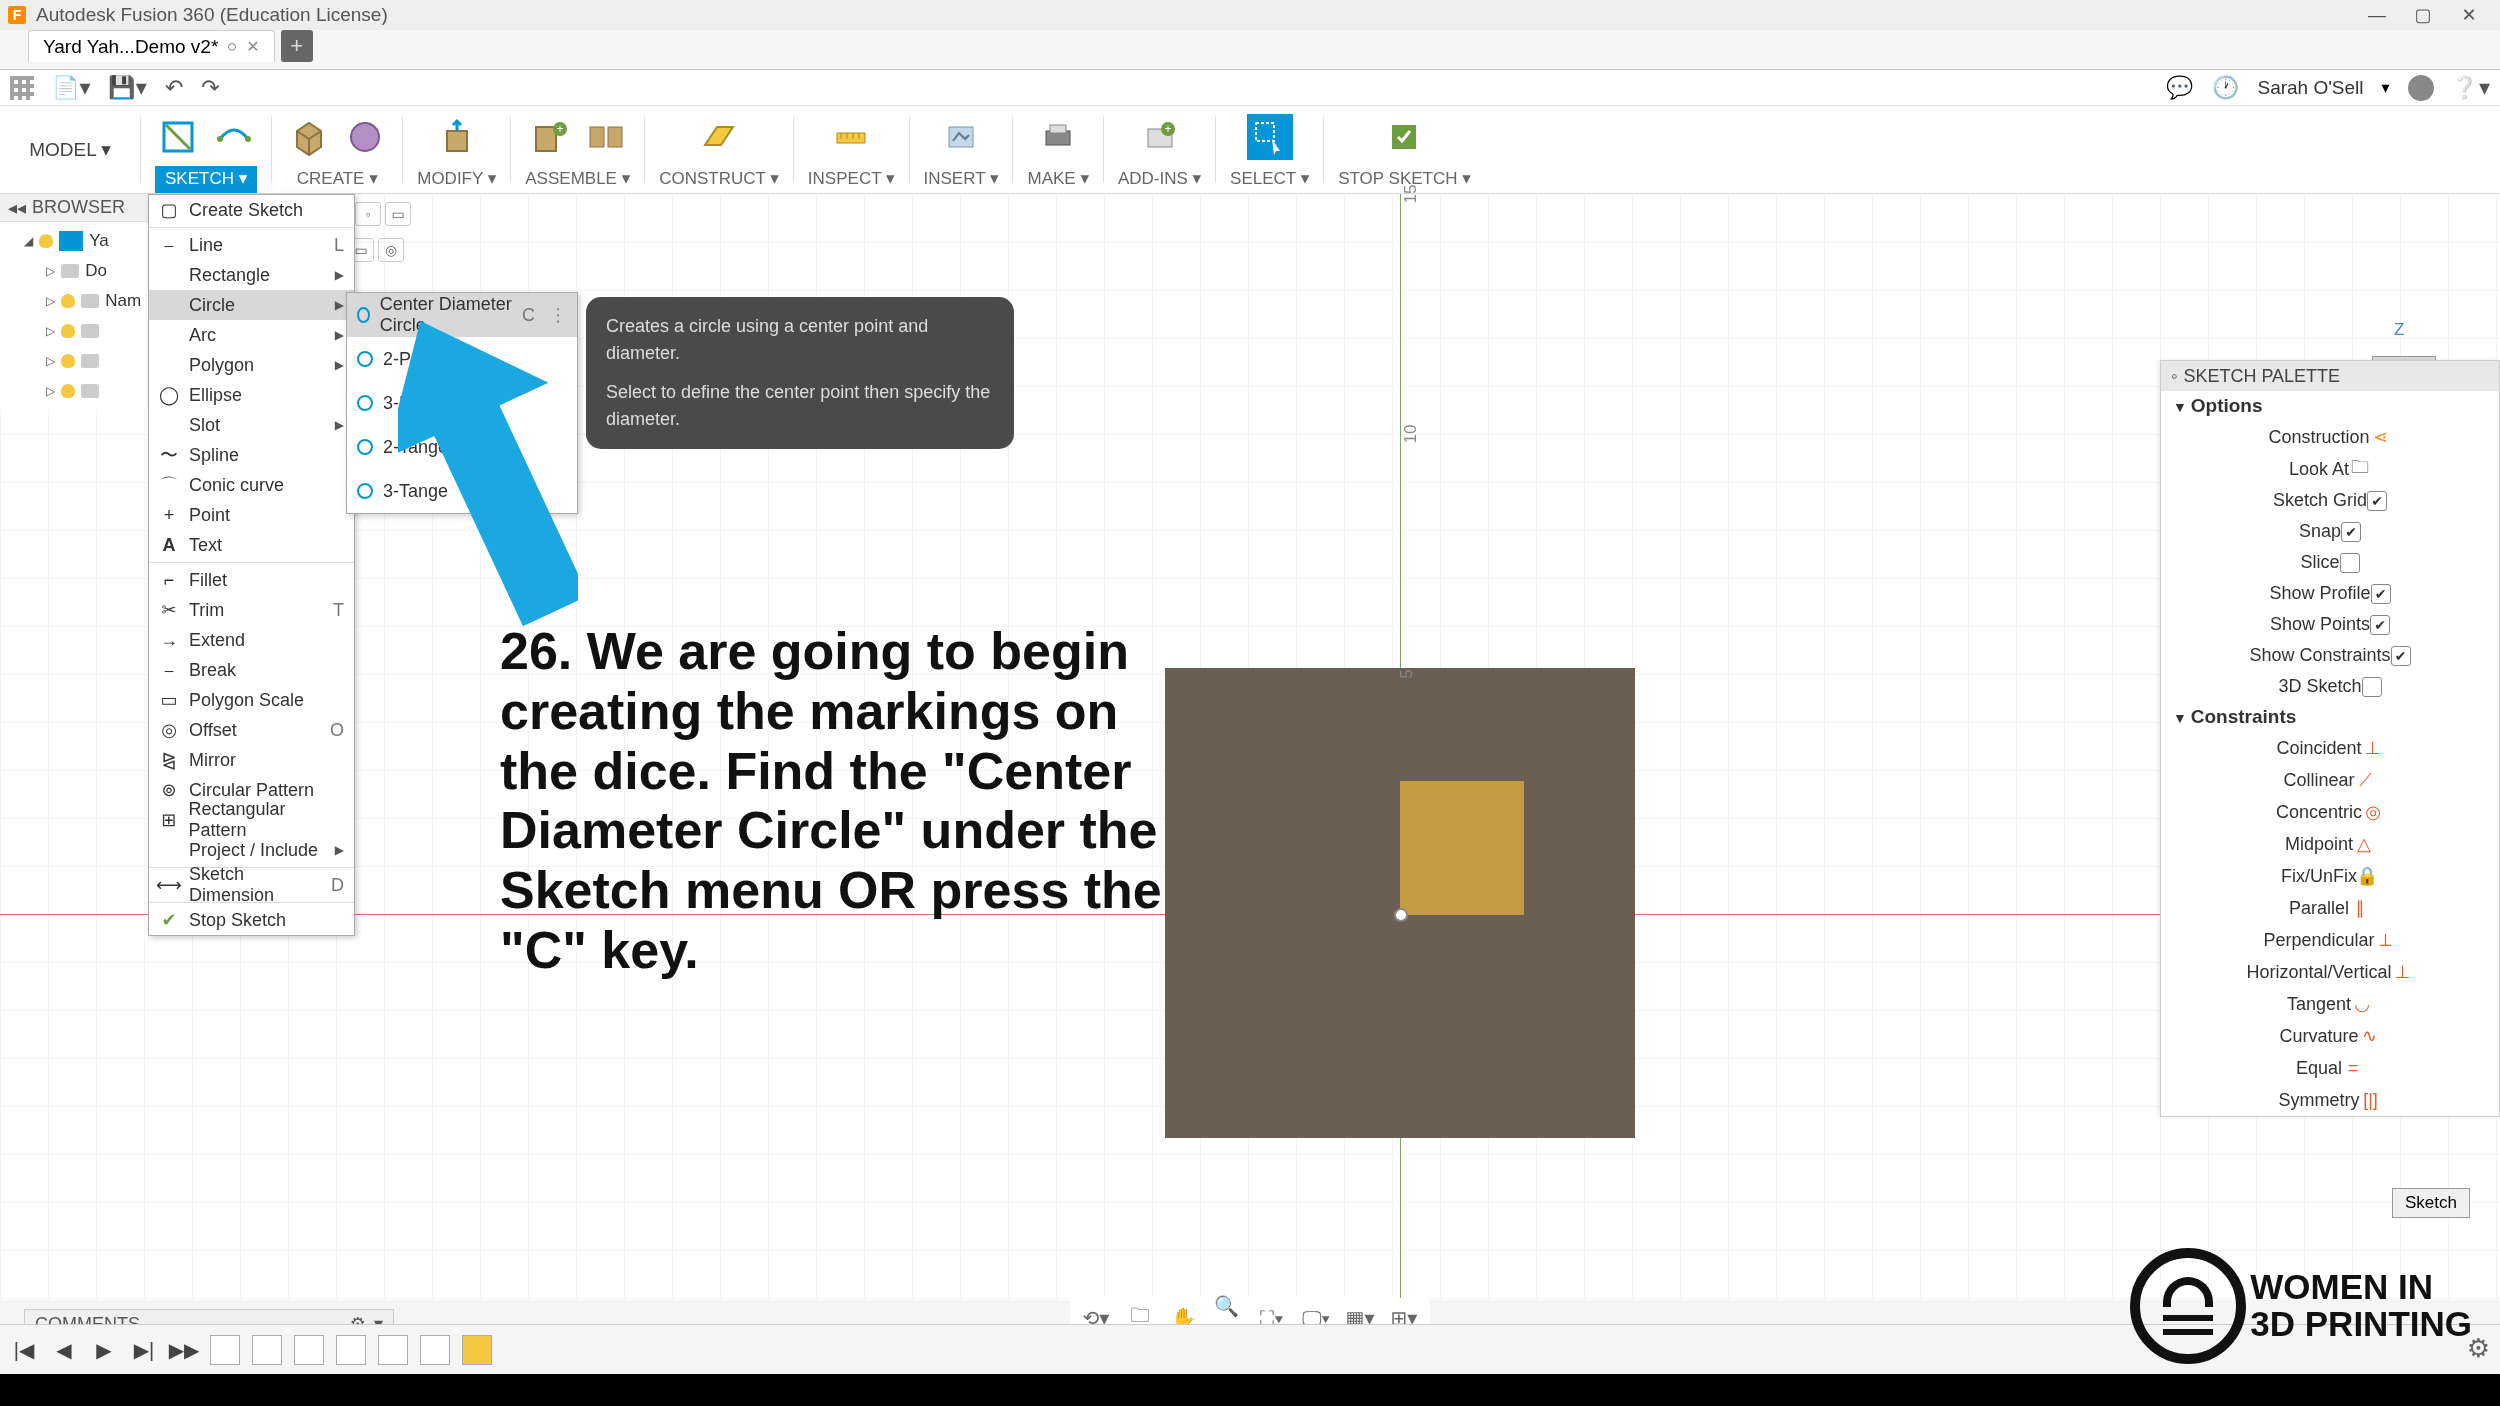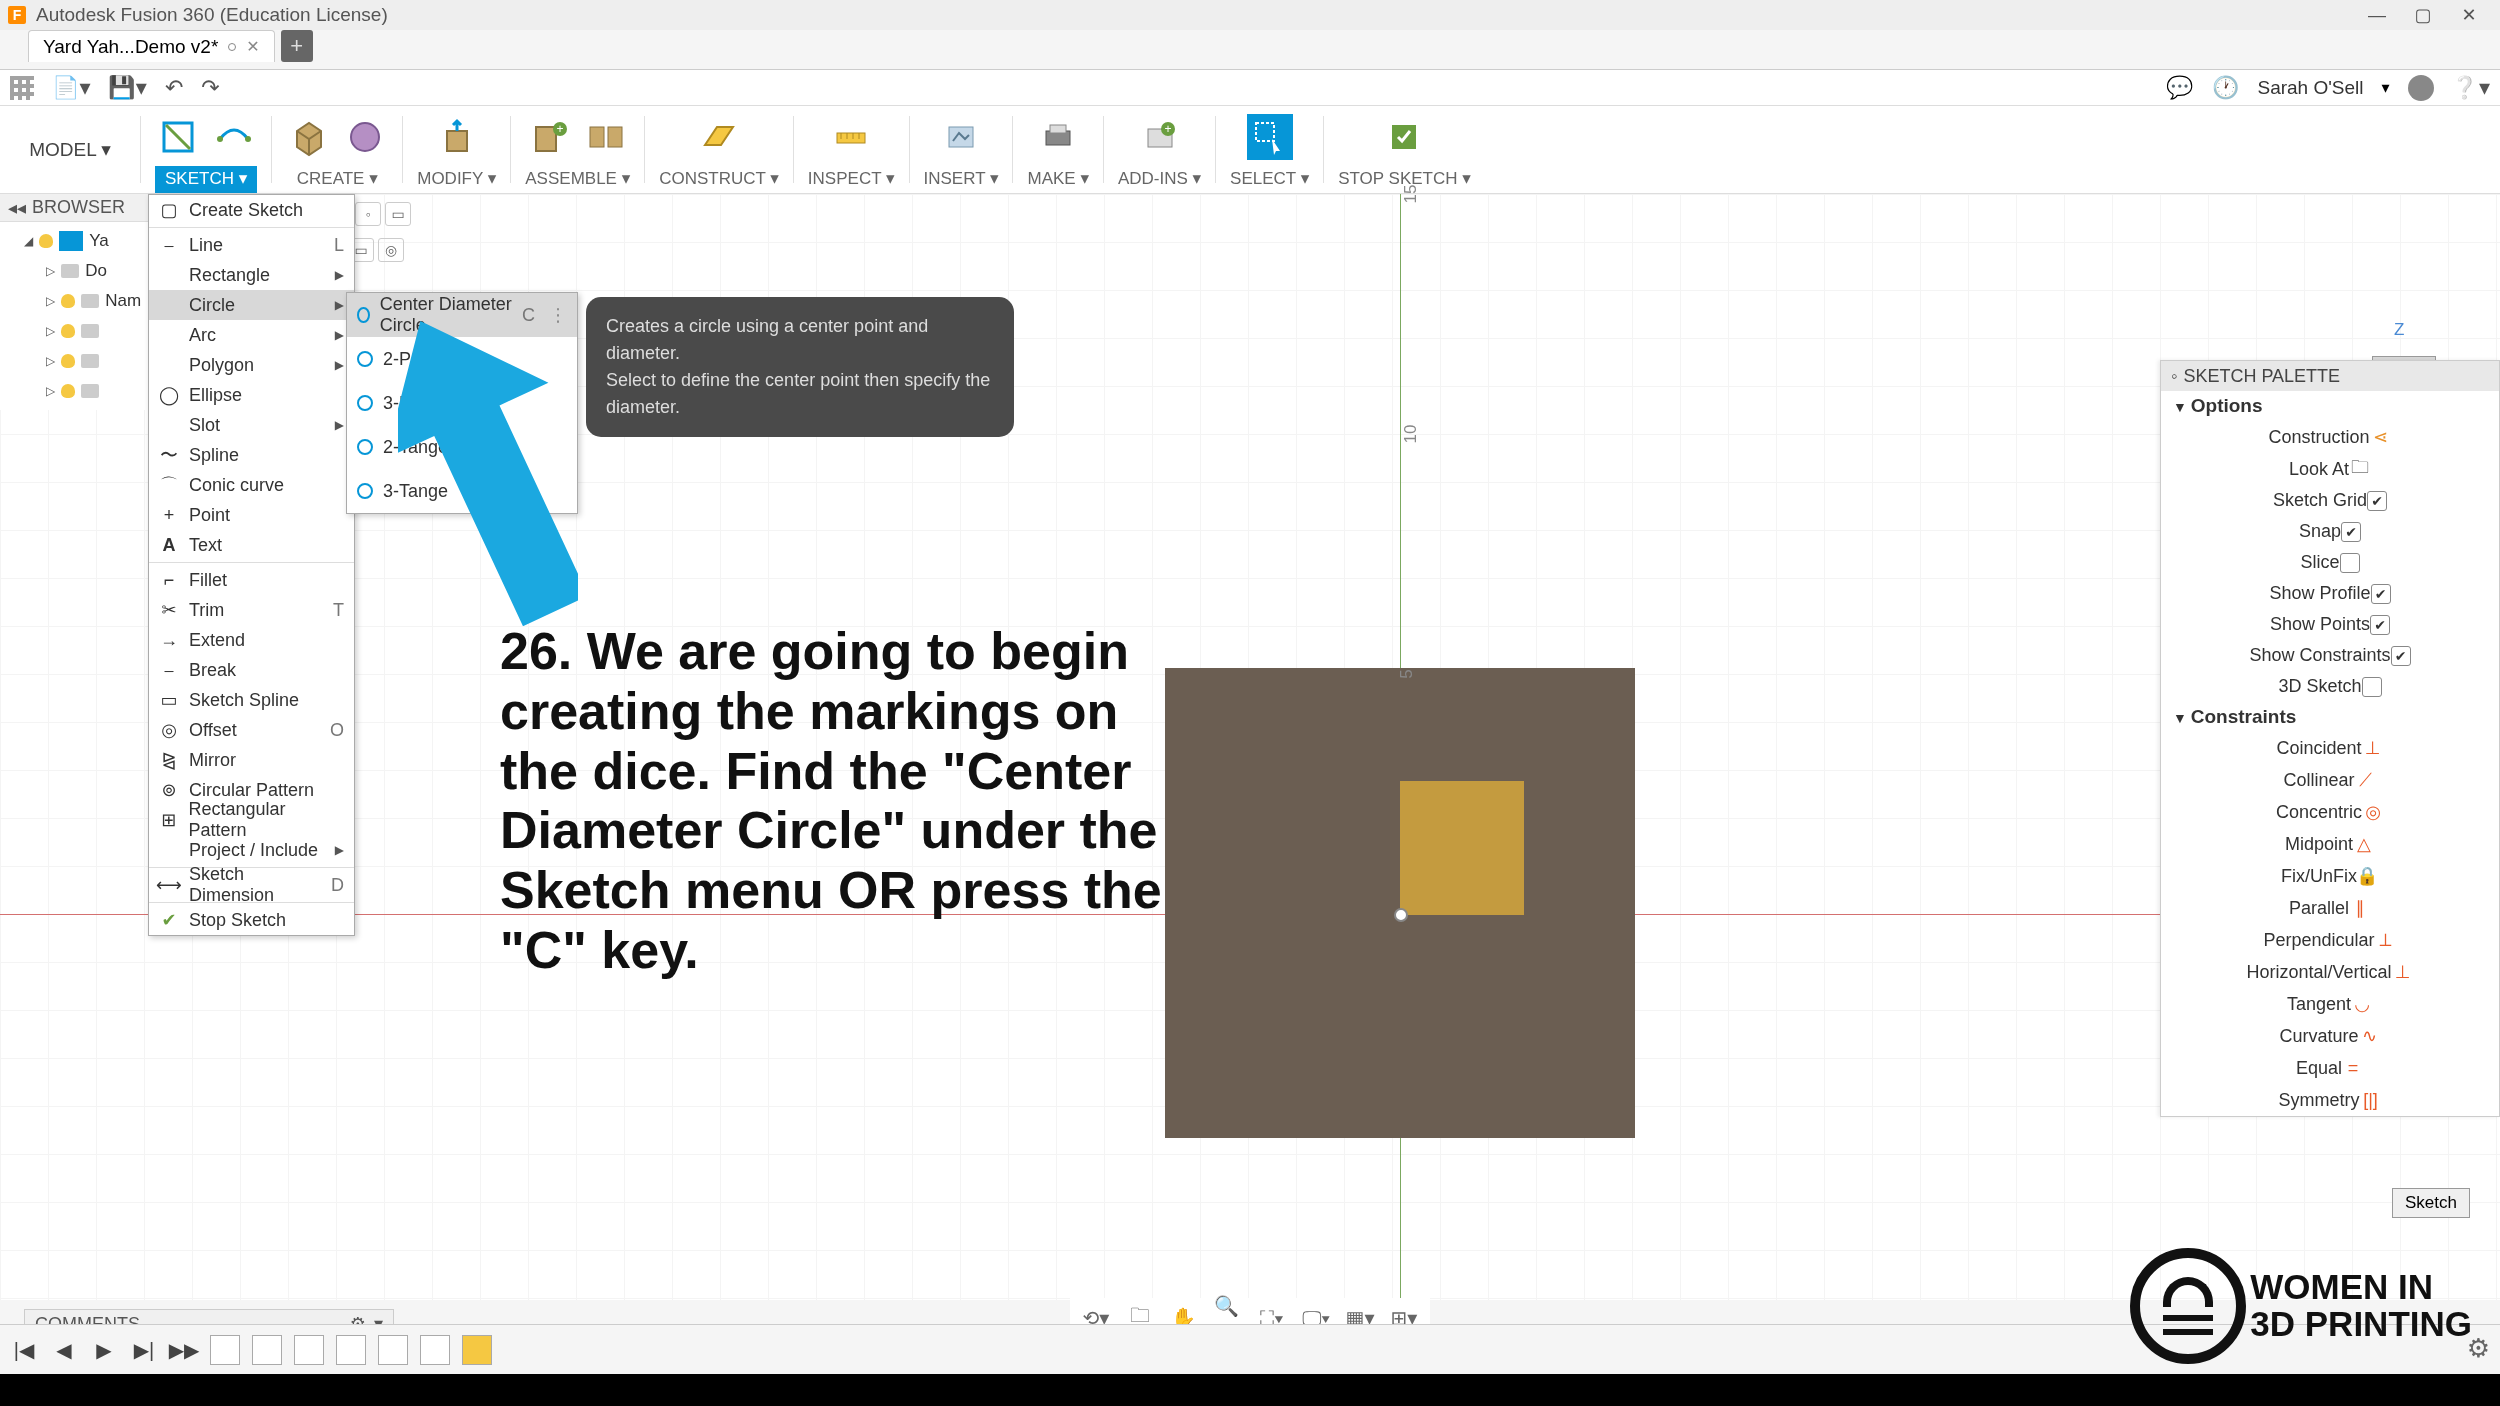--- a/index.html
+++ b/index.html
@@ -72,21 +72,21 @@
 
 .sub-menu { position: absolute; left: 346px; top: 98px; width: 232px; background: #fff; border: 1px solid #aaa; box-shadow: 2px 2px 6px rgba(0,0,0,0.2); }
 .sub-item { height: 44px; display: flex; align-items: center; padding: 0 10px; font-size: 18px; color: #333; gap: 10px; }
 .sub-item.hover { background: #d8d8d8; }
 .sub-item .sc { margin-left: auto; color: #777; }
 .sub-item .dots { margin-left: 4px; color: #888; }
 .sub-item .circ-i { width: 16px; height: 16px; border: 2px solid #0696d7; border-radius: 50%; }
 
 
 .tooltip { position: absolute; left: 586px; top: 103px; width: 428px; background: #4a4a4a; color: #ddd; padding: 16px 20px; font-size: 18px; border-radius: 15px; line-height: 1.5; }
-.tooltip p + p { }
+.tooltip p + p { margin-top: 12px; }
 
 
 .big-arrow { position: absolute; left: 398px; top: 112px; width: 180px; height: 320px; }
 .big-arrow svg { width: 100%; height: 100%; }
 
 
 .instruction { position: absolute; left: 500px; top: 428px; width: 700px; font-size: 52px; font-weight: 800; color: #111; line-height: 1.15; font-family: "Avenir", "Segoe UI", sans-serif; }
 
 
 .palette { position: absolute; right: 0; top: 166px; width: 340px; background: #fff; border: 1px solid #ccc; box-shadow: -2px 0 4px rgba(0,0,0,0.08); }
@@ -460,21 +460,21 @@
       <div class="menu-item">
           <span class="mi-icn">→</span>
           <span>Extend</span>
         </div>
       <div class="menu-item">
           <span class="mi-icn">⎯</span>
           <span>Break</span>
         </div>
       <div class="menu-item">
           <span class="mi-icn">▭</span>
-          <span>Sketch Spline</span>
+          <span>Polygon Scale</span>
         </div>
       <div class="menu-item">
           <span class="mi-icn">◎</span>
           <span>Offset</span>
           <span class="sc">O</span>
         </div>
       <div class="menu-item">
           <span class="mi-icn">⧎</span>
           <span>Mirror</span>
         </div>

